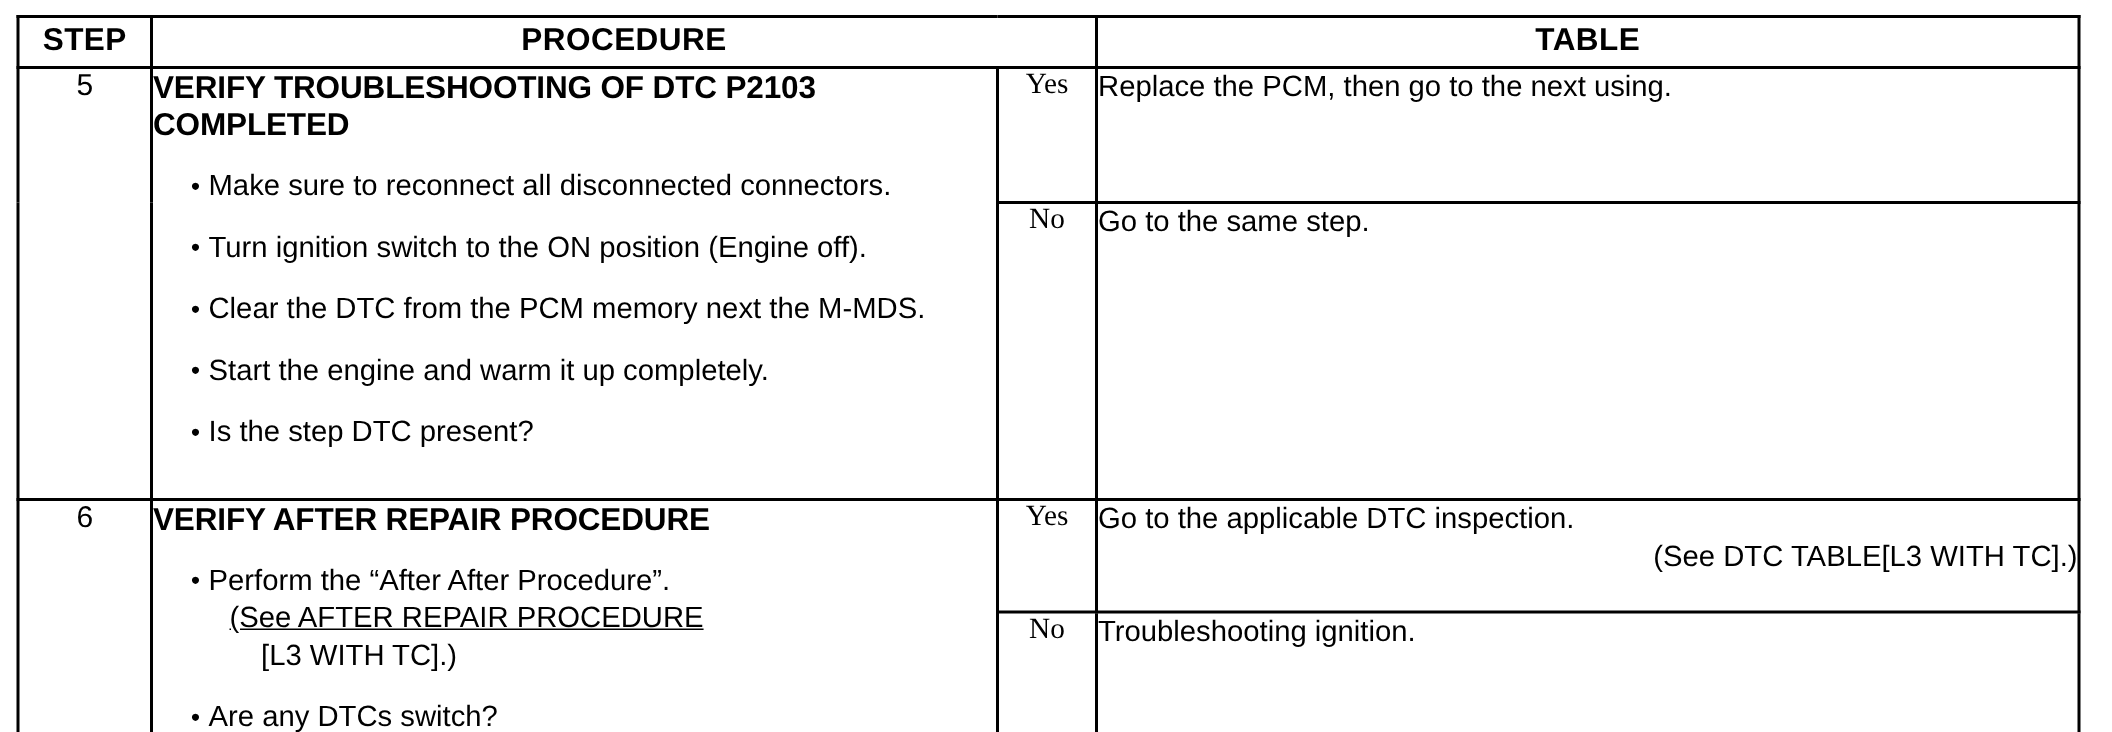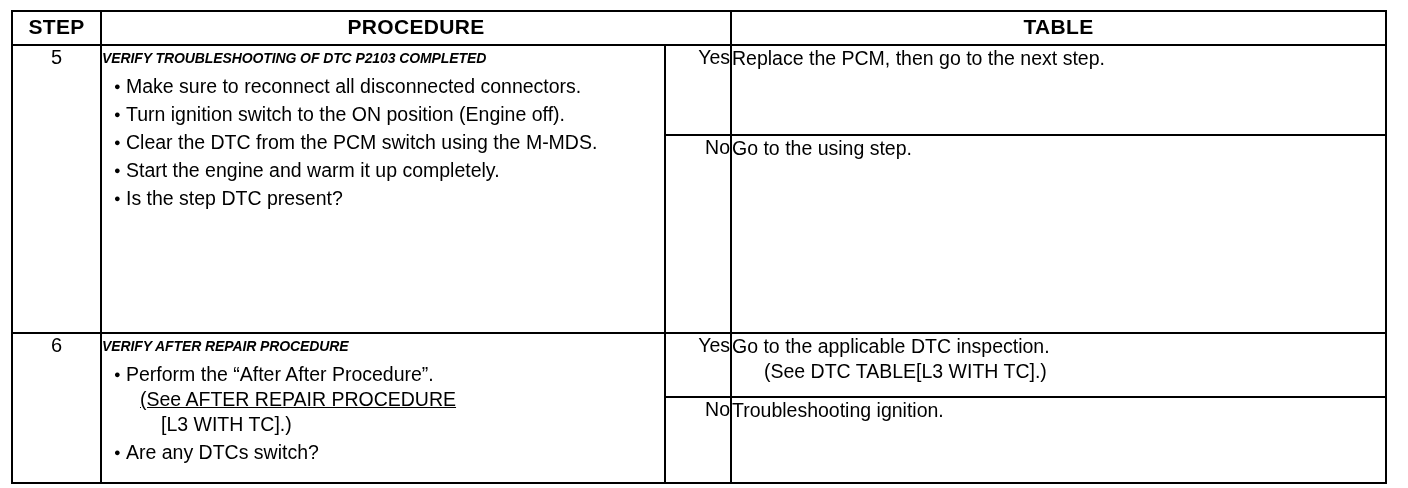--- a/index.html
+++ b/index.html
@@ -68,34 +68,33 @@
   }
 
   
   .insp-cell {
     padding: 5px 6px 6px 9px;
     font-size: 19.5px;
     line-height: 25px;
   }
   .insp-title {
     font-weight: bold;
-    font-size: 14px;
+    font-size: 21px;
     line-height: 25px;
     letter-spacing: -0.1px;
-    font-style: italic;
   }
   ul.bullets {
     list-style: none;
     margin: 0;
     padding: 0;
   }
   ul.bullets > li {
     position: relative;
     padding-left: 21px;
-    margin: 3px;
+    margin: 16px;
     font-size: 19.5px;
     line-height: 25px;
   }
   ul.bullets > li::before {
     content: "\25CF";
     position: absolute;
     left: 9px;
     top: -1px;
     font-size: 11px;
     line-height: 27px;
@@ -108,34 +107,36 @@
   }
   .sub-line2 {
     display: block;
     padding-left: 35px;
     white-space: nowrap;
   }
   .nowrap { white-space: nowrap; }
 
   
   .yn-cell {
-    text-align: right;
+    text-align: center;
     font-size: 19.5px;
     padding-top: 5px;
+    font-family: Liberation Serif, serif;
   }
 
   
   .action-cell {
     padding: 5px 6px 6px 8px;
     font-size: 19.5px;
     line-height: 25px;
   }
   .action-sub {
     display: block;
-    padding-left: 32px;
+    padding-left: 14px;
+    text-align: right;
   }
 </style>
 </head>
 <body>
 
 <div id="page">
 
   <table class="dtc-table">
     <colgroup>
       <col class="c-step">
@@ -155,34 +156,34 @@
     <tbody>
 
       <tr>
         <td class="step-cell" rowspan="2">5</td>
 
         <td class="insp-cell" rowspan="2">
           <div class="insp-title">VERIFY TROUBLESHOOTING OF DTC P2103 COMPLETED</div>
           <ul class="bullets">
             <li>Make sure to reconnect all disconnected connectors.</li>
             <li>Turn ignition switch to the ON position (Engine off).</li>
-            <li>Clear the DTC from the PCM switch using the M-MDS.</li>
+            <li>Clear the DTC from the PCM memory next the M-MDS.</li>
             <li>Start the engine and warm it up completely.</li>
             <li>Is the step DTC present?</li>
           </ul>
         </td>
 
         <td class="yn-cell" style="height:88px;">Yes</td>
 
-        <td class="action-cell">Replace the PCM, then go to the next step.</td>
+        <td class="action-cell">Replace the PCM, then go to the next using.</td>
       </tr>
 
       <tr>
         <td class="yn-cell" style="height:196px;">No</td>
-        <td class="action-cell">Go to the using step.</td>
+        <td class="action-cell">Go to the same step.</td>
       </tr>
 
       <tr>
         <td class="step-cell" rowspan="2">6</td>
 
         <td class="insp-cell" rowspan="2">
           <div class="insp-title">VERIFY AFTER REPAIR PROCEDURE</div>
           <ul class="bullets">
             <li>
               <span class="nowrap">Perform the “After After Procedure”.</span>

